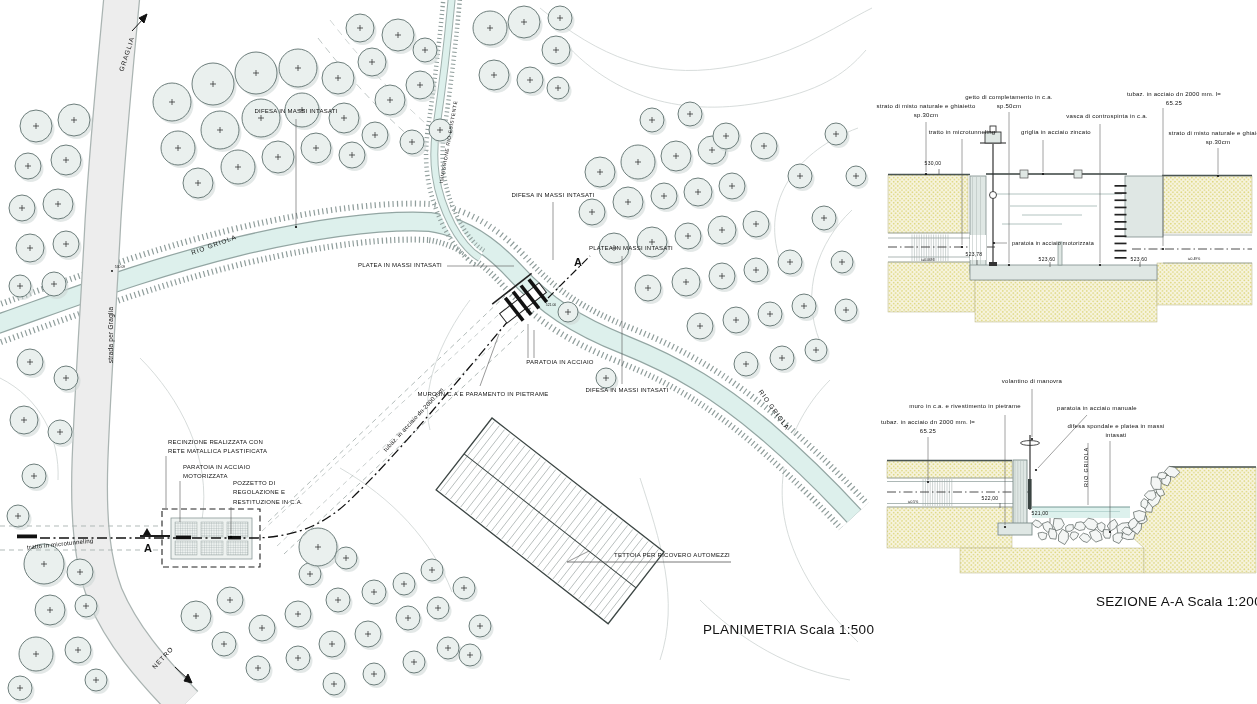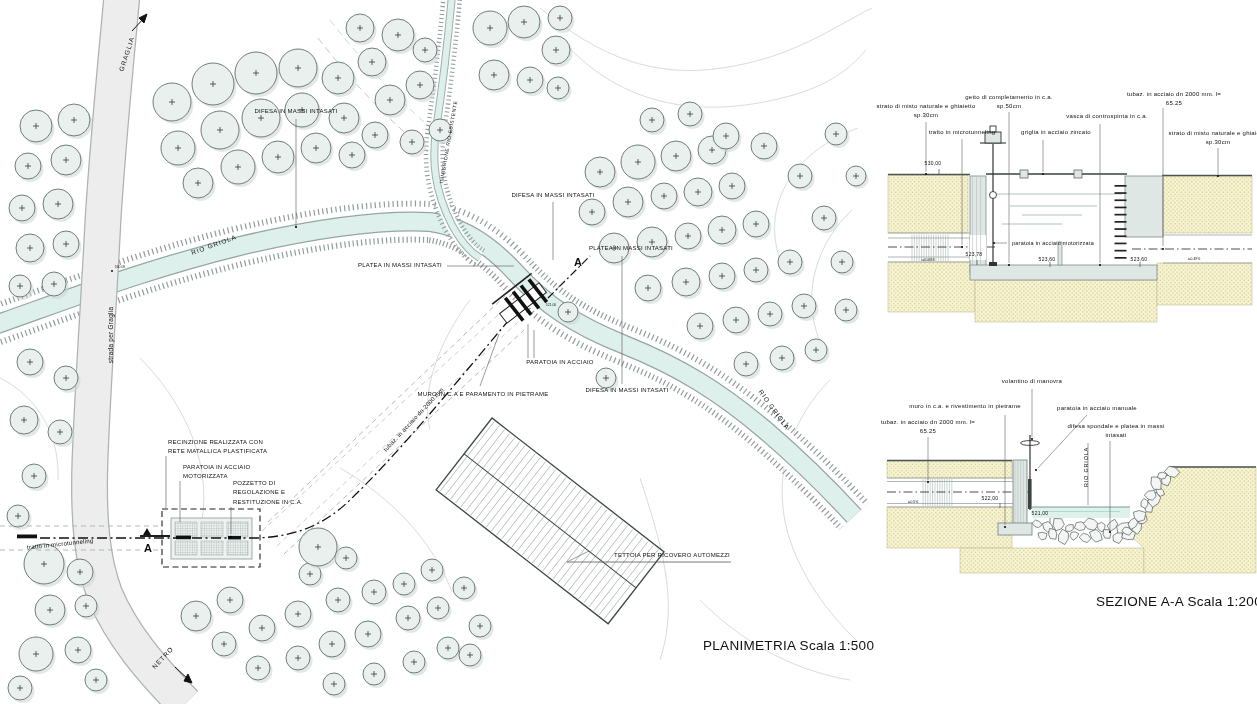--- a/index.html
+++ b/index.html
@@ -778,21 +778,21 @@
 <div class="lbl" style="left:414px;top:420px;transform:translate(-50%,-50%) rotate(-47deg)">tubaz. in acciaio dn 2000 mm</div>
 <div class="lbl la wrap" style="left:168px;top:438px;width:112px;text-align:left">RECINZIONE REALIZZATA CON RETE MATALLICA PLASTIFICATA</div>
 <div class="lbl la wrap" style="left:183px;top:463px;width:96px;text-align:left">PARATOIA IN ACCIAIO MOTORIZZATA</div>
 <div class="lbl la wrap" style="left:233px;top:479px;width:80px;text-align:left">POZZETTO DI REGOLAZIONE E RESTITUZIONE IN C.A.</div>
 <div class="lbl la" style="left:27px;top:540px;transform:rotate(-6deg)">tratto in microtunneling</div>
 <div class="lbl" style="left:672px;top:556px">TETTOIA PER RICOVERO AUTOMEZZI</div>
 <div class="lbl b" style="left:578px;top:263px">A</div>
 <div class="lbl b" style="left:148px;top:549px">A</div>
 <div class="lbl xs" style="left:551px;top:306px">521.00</div>
 <div class="lbl xs" style="left:120px;top:268px">530.09</div>
-<div class="lbl title" style="left:703px;top:636px">PLANIMETRIA  Scala 1:500</div>
+<div class="lbl title" style="left:703px;top:620px">PLANIMETRIA  Scala 1:500</div>
 
 <div class="lbl wrap" style="left:926px;top:111px;width:100px">strato di misto naturale e ghiaietto sp.30cm</div>
 <div class="lbl" style="left:962px;top:133px">tratto in microtunneling</div>
 <div class="lbl wrap" style="left:1009px;top:102px;width:108px">getto di completamento in c.a. sp.50cm</div>
 <div class="lbl" style="left:1056px;top:133px">griglia in acciaio zincato</div>
 <div class="lbl" style="left:1107px;top:117px">vasca di controspinta in c.a.</div>
 <div class="lbl wrap" style="left:1174px;top:99px;width:100px">tubaz. in acciaio dn 2000 mm. l= 65.25</div>
 <div class="lbl wrap" style="left:1218px;top:138px;width:100px">strato di misto naturale e ghiaietto sp.30cm</div>
 <div class="lbl s55" style="left:1053px;top:243px">paratoia in acciaio motorizzata</div>
 <div class="lbl s5" style="left:933px;top:164px">530,00</div>

